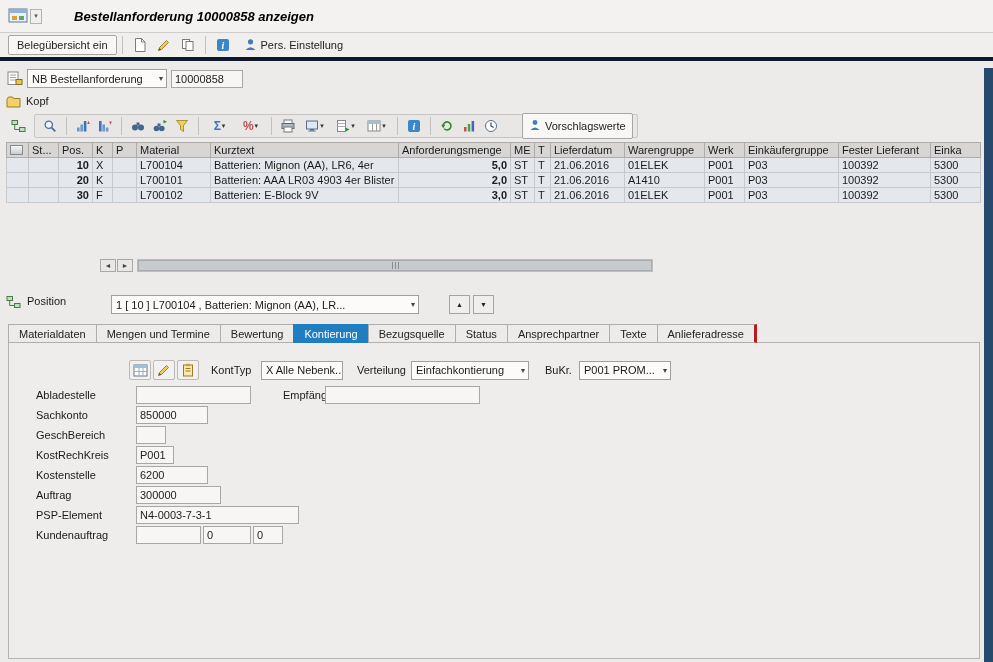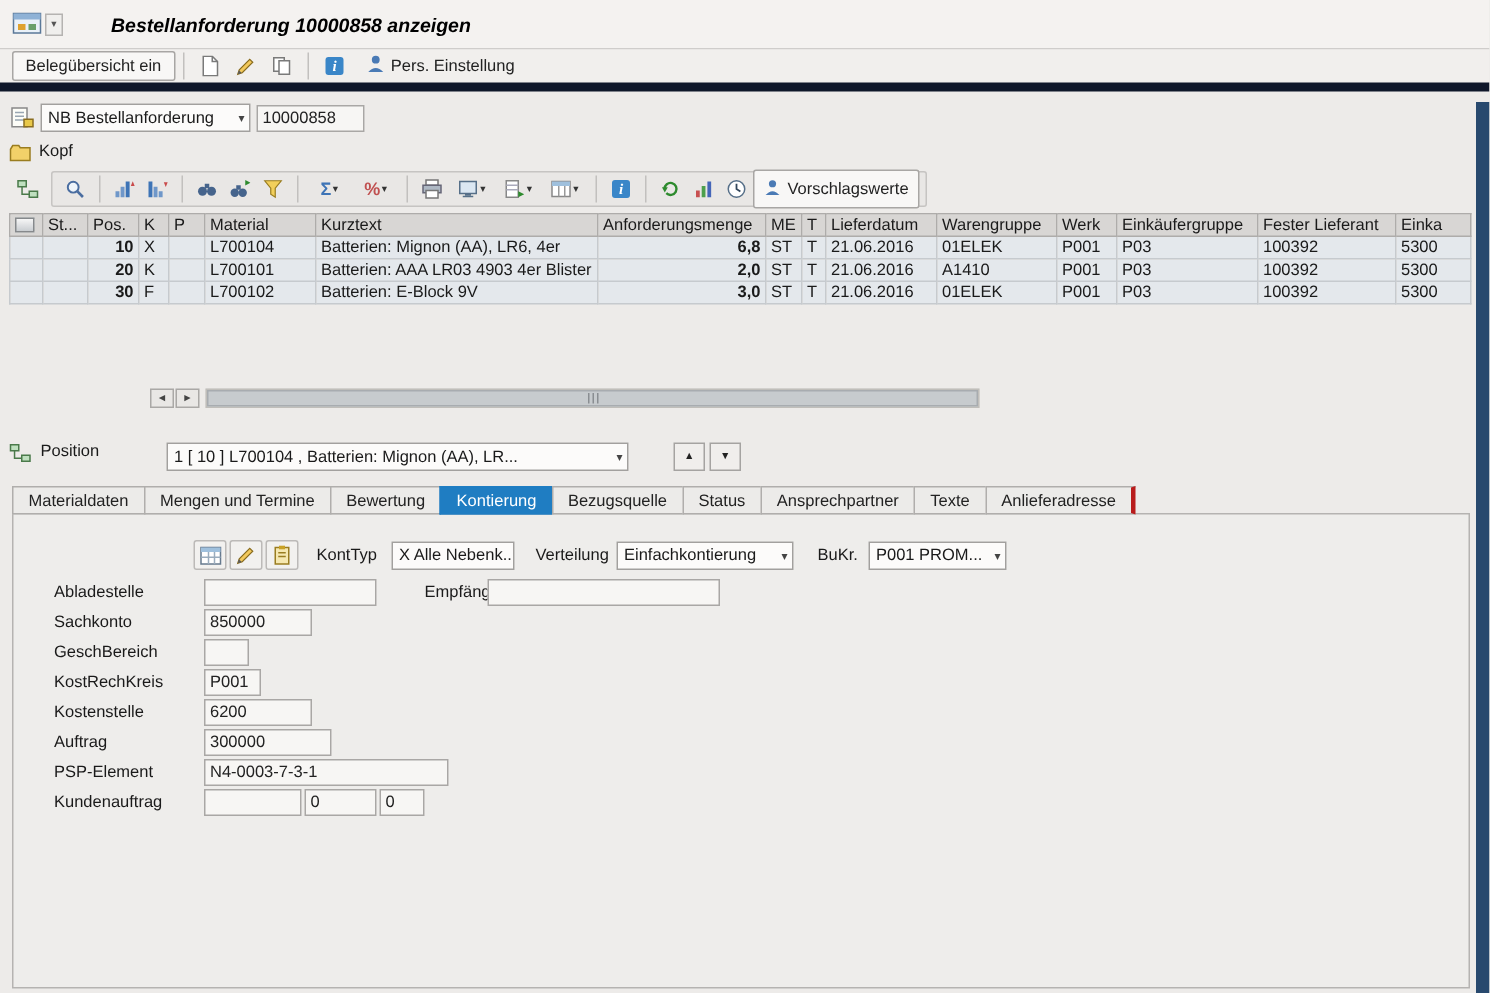--- a/index.html
+++ b/index.html
@@ -14,21 +14,21 @@
   
   .titlebar { height: 33px; display: flex; align-items: center; padding: 0 8px;
     background: #f4f2f0; border-bottom: 1px solid #cfcdcb; }
   .ticon { display: inline-flex; margin-right: 2px; }
   .mini-drop { width: 12px; height: 15px; border: 1px solid #b5b3b1; background: #f0efed;
     display: inline-flex; align-items: center; justify-content: center; font-size: 7px; color: #555; padding: 0; }
   .app-title { margin-left: 32px; font-size: 13px; font-weight: bold; font-style: italic; color: #000; }
 
   
   .toolbar { height: 28px; display: flex; align-items: center; padding: 0 8px;
-    background: #f1efed; border-bottom: 6px solid #0f172a; }
+    background: #f1efed; border-bottom: 4px solid #0f172a; }
   .btn { display: inline-flex; align-items: center; gap: 4px; height: 20px; padding: 0 8px;
     background: #f8f7f6; border: 1px solid #a8a6a4; border-radius: 2px; color: #222; }
   .tbtn { width: 24px; height: 22px; display: inline-flex; align-items: center; justify-content: center;
     background: transparent; border: none; padding: 0; }
   .sep { width: 1px; height: 18px; background: #c2c0be; margin: 0 5px; display: inline-block; }
 
   
   .main { position: relative; height: 600px; }
   .right-strip { position: absolute; top: 0; right: 0; width: 9px; height: 600px; background: #28496e; }
 
@@ -46,21 +46,21 @@
 
   
   .gridbar-row { margin: 4px 0 0 6px; display: flex; align-items: center; gap: 4px; height: 24px; }
   .gridbar { display: flex; align-items: center; background: #e9e7e5; border: 1px solid #c6c4c2;
     border-radius: 2px; padding: 0 4px; height: 24px; }
   .gridbar .tbtn { width: 22px; height: 20px; }
   .tbtn.wide { width: 31px; }
   .glyph { font-size: 12px; font-weight: bold; color: #3e74b6; line-height: 1; }
   .glyph.red { color: #c05050; }
   .drop { font-size: 7px; color: #333; margin-left: 1px; }
-  .btn.small { height: 19px; padding: 12px 6px; margin-left: 0; }
+  .btn.small { height: 19px; padding: 12px 6px; margin-left: 20px; }
 
   
   table.alv { border-collapse: collapse; table-layout: fixed; width: 974px; margin: 4px 0 0 6px; }
   .alv th { background: #d8d6d4; border: 1px solid #aeacaa; font-weight: normal; text-align: left;
     padding: 0 3px; height: 15px; white-space: nowrap; overflow: hidden; font-size: 11px; }
   .alv td { background: #e4e8ec; border: 1px solid #c6cace; padding: 0 3px; height: 15px;
     white-space: nowrap; overflow: hidden; font-size: 11px; }
   .alv .num { text-align: right; font-weight: bold; }
   .hdr-sel { display: block; width: 13px; height: 10px; border: 1px solid #86898c;
     background: linear-gradient(#f6f6f6, #c9cdd1); }
@@ -372,21 +372,21 @@
       </thead>
     <tbody>
         <tr>
           <td></td>
           <td></td>
           <td class="num">10</td>
           <td>X</td>
           <td></td>
           <td>L700104</td>
           <td>Batterien: Mignon (AA), LR6, 4er</td>
-          <td class="num">6,8</td>
+          <td class="num">5,0</td>
           <td>ST</td>
           <td>T</td>
           <td>21.06.2016</td>
           <td>01ELEK</td>
           <td>P001</td>
           <td>P03</td>
           <td>100392</td>
           <td>5300</td>
         </tr>
         <tr>

